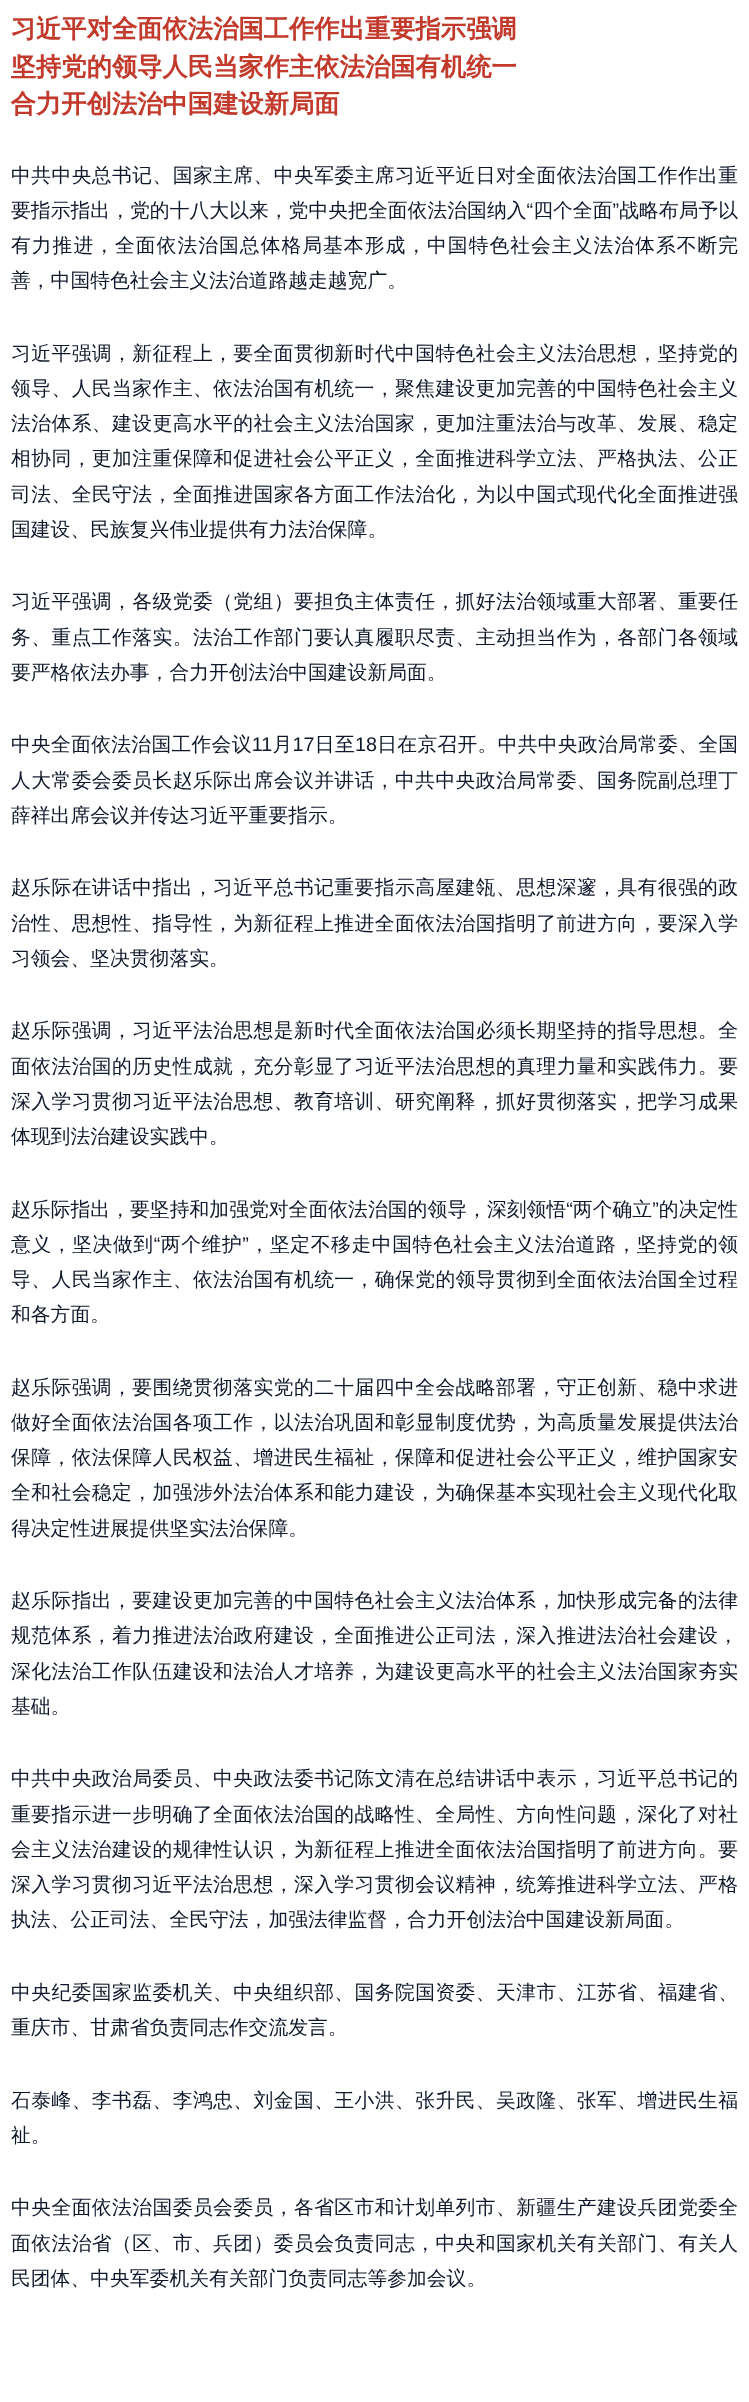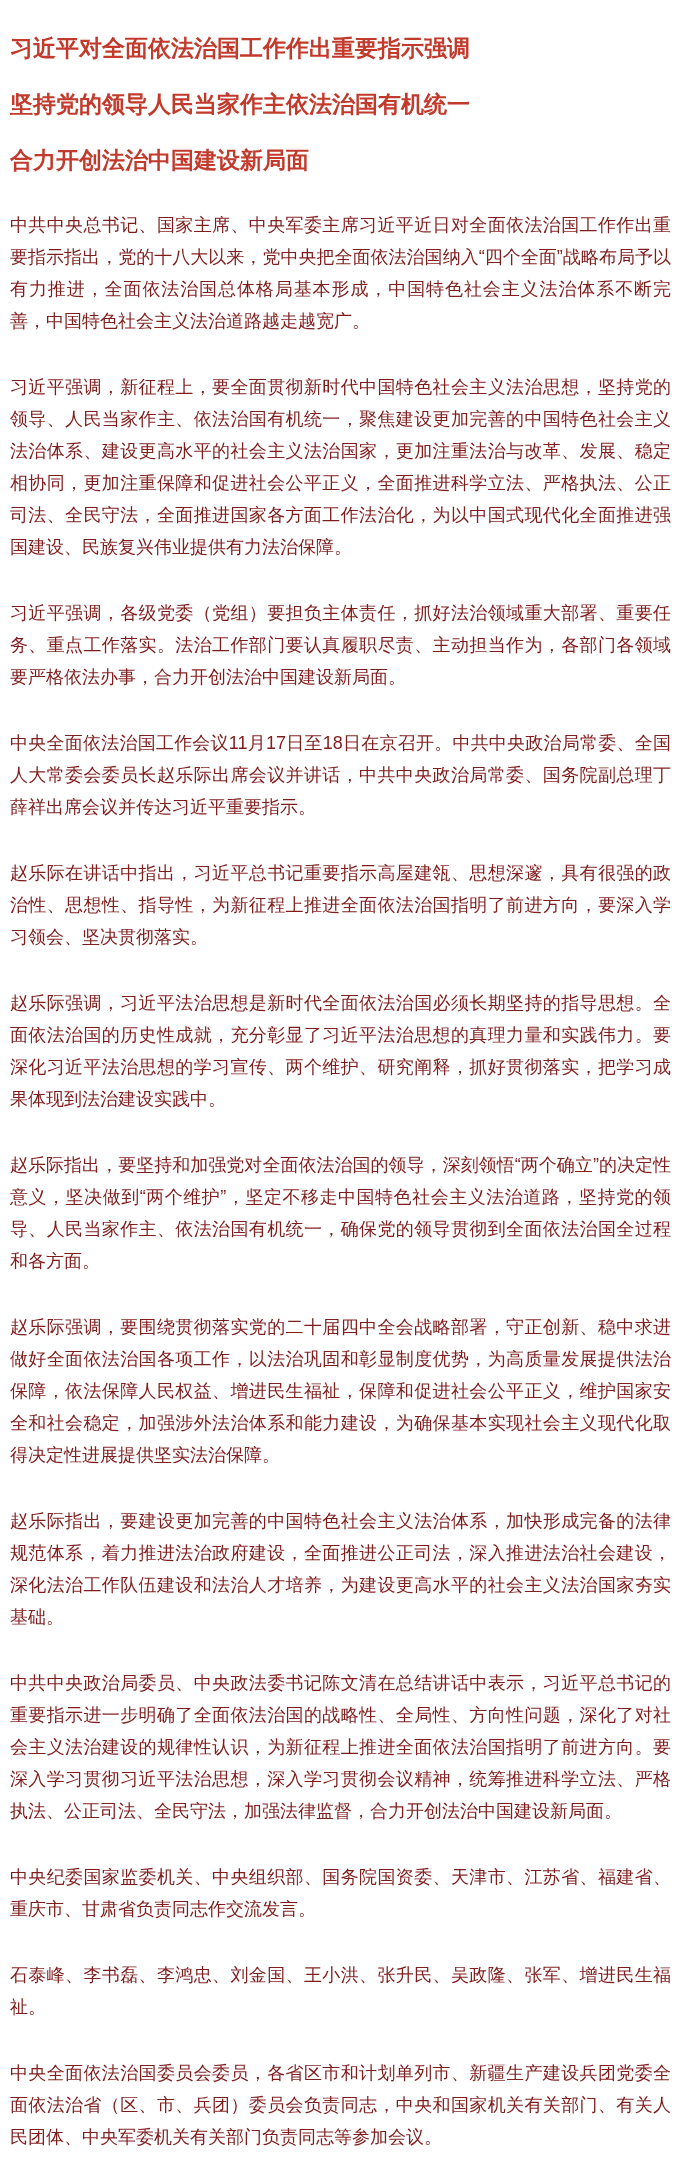--- a/index.html
+++ b/index.html
@@ -16,24 +16,23 @@
   }
   .headline {
     color: #c23a2c;
     font-size: 23px;
     font-weight: bold;
     line-height: 34px;
     margin: 0 0 32px 0;
   }
   .headline-line {
     display: block;
-    margin-top: 22px;
   }
   .body-paragraph {
-    color: #7f1d1d;
+    color: #0f172a;
     font-size: 18px;
     line-height: 32px;
     text-align: justify;
     margin: 0 0 34px 0;
   }
   .body-paragraph:last-child {
     margin-bottom: 16px;
   }
 </style>
 </head>
@@ -45,21 +44,21 @@
     <span class="headline-line">习近平对全面依法治国工作作出重要指示强调</span>
     <span class="headline-line">坚持党的领导人民当家作主依法治国有机统一</span>
     <span class="headline-line">合力开创法治中国建设新局面</span>
   </h1>
 
   <p class="body-paragraph">中共中央总书记、国家主席、中央军委主席习近平近日对全面依法治国工作作出重要指示指出，党的十八大以来，党中央把全面依法治国纳入“四个全面”战略布局予以有力推进，全面依法治国总体格局基本形成，中国特色社会主义法治体系不断完善，中国特色社会主义法治道路越走越宽广。</p>
   <p class="body-paragraph">习近平强调，新征程上，要全面贯彻新时代中国特色社会主义法治思想，坚持党的领导、人民当家作主、依法治国有机统一，聚焦建设更加完善的中国特色社会主义法治体系、建设更高水平的社会主义法治国家，更加注重法治与改革、发展、稳定相协同，更加注重保障和促进社会公平正义，全面推进科学立法、严格执法、公正司法、全民守法，全面推进国家各方面工作法治化，为以中国式现代化全面推进强国建设、民族复兴伟业提供有力法治保障。</p>
   <p class="body-paragraph">习近平强调，各级党委（党组）要担负主体责任，抓好法治领域重大部署、重要任务、重点工作落实。法治工作部门要认真履职尽责、主动担当作为，各部门各领域要严格依法办事，合力开创法治中国建设新局面。</p>
   <p class="body-paragraph">中央全面依法治国工作会议11月17日至18日在京召开。中共中央政治局常委、全国人大常委会委员长赵乐际出席会议并讲话，中共中央政治局常委、国务院副总理丁薛祥出席会议并传达习近平重要指示。</p>
   <p class="body-paragraph">赵乐际在讲话中指出，习近平总书记重要指示高屋建瓴、思想深邃，具有很强的政治性、思想性、指导性，为新征程上推进全面依法治国指明了前进方向，要深入学习领会、坚决贯彻落实。</p>
-  <p class="body-paragraph">赵乐际强调，习近平法治思想是新时代全面依法治国必须长期坚持的指导思想。全面依法治国的历史性成就，充分彰显了习近平法治思想的真理力量和实践伟力。要深化习近平法治思想的学习宣传、两个维护、研究阐释，抓好贯彻落实，把学习成果体现到法治建设实践中。</p>
+  <p class="body-paragraph">赵乐际强调，习近平法治思想是新时代全面依法治国必须长期坚持的指导思想。全面依法治国的历史性成就，充分彰显了习近平法治思想的真理力量和实践伟力。要深入学习贯彻习近平法治思想、教育培训、研究阐释，抓好贯彻落实，把学习成果体现到法治建设实践中。</p>
   <p class="body-paragraph">赵乐际指出，要坚持和加强党对全面依法治国的领导，深刻领悟“两个确立”的决定性意义，坚决做到“两个维护”，坚定不移走中国特色社会主义法治道路，坚持党的领导、人民当家作主、依法治国有机统一，确保党的领导贯彻到全面依法治国全过程和各方面。</p>
   <p class="body-paragraph">赵乐际强调，要围绕贯彻落实党的二十届四中全会战略部署，守正创新、稳中求进做好全面依法治国各项工作，以法治巩固和彰显制度优势，为高质量发展提供法治保障，依法保障人民权益、增进民生福祉，保障和促进社会公平正义，维护国家安全和社会稳定，加强涉外法治体系和能力建设，为确保基本实现社会主义现代化取得决定性进展提供坚实法治保障。</p>
   <p class="body-paragraph">赵乐际指出，要建设更加完善的中国特色社会主义法治体系，加快形成完备的法律规范体系，着力推进法治政府建设，全面推进公正司法，深入推进法治社会建设，深化法治工作队伍建设和法治人才培养，为建设更高水平的社会主义法治国家夯实基础。</p>
   <p class="body-paragraph">中共中央政治局委员、中央政法委书记陈文清在总结讲话中表示，习近平总书记的重要指示进一步明确了全面依法治国的战略性、全局性、方向性问题，深化了对社会主义法治建设的规律性认识，为新征程上推进全面依法治国指明了前进方向。要深入学习贯彻习近平法治思想，深入学习贯彻会议精神，统筹推进科学立法、严格执法、公正司法、全民守法，加强法律监督，合力开创法治中国建设新局面。</p>
   <p class="body-paragraph">中央纪委国家监委机关、中央组织部、国务院国资委、天津市、江苏省、福建省、重庆市、甘肃省负责同志作交流发言。</p>
   <p class="body-paragraph">石泰峰、李书磊、李鸿忠、刘金国、王小洪、张升民、吴政隆、张军、增进民生福祉。</p>
   <p class="body-paragraph">中央全面依法治国委员会委员，各省区市和计划单列市、新疆生产建设兵团党委全面依法治省（区、市、兵团）委员会负责同志，中央和国家机关有关部门、有关人民团体、中央军委机关有关部门负责同志等参加会议。</p>
 
 </div>
 

